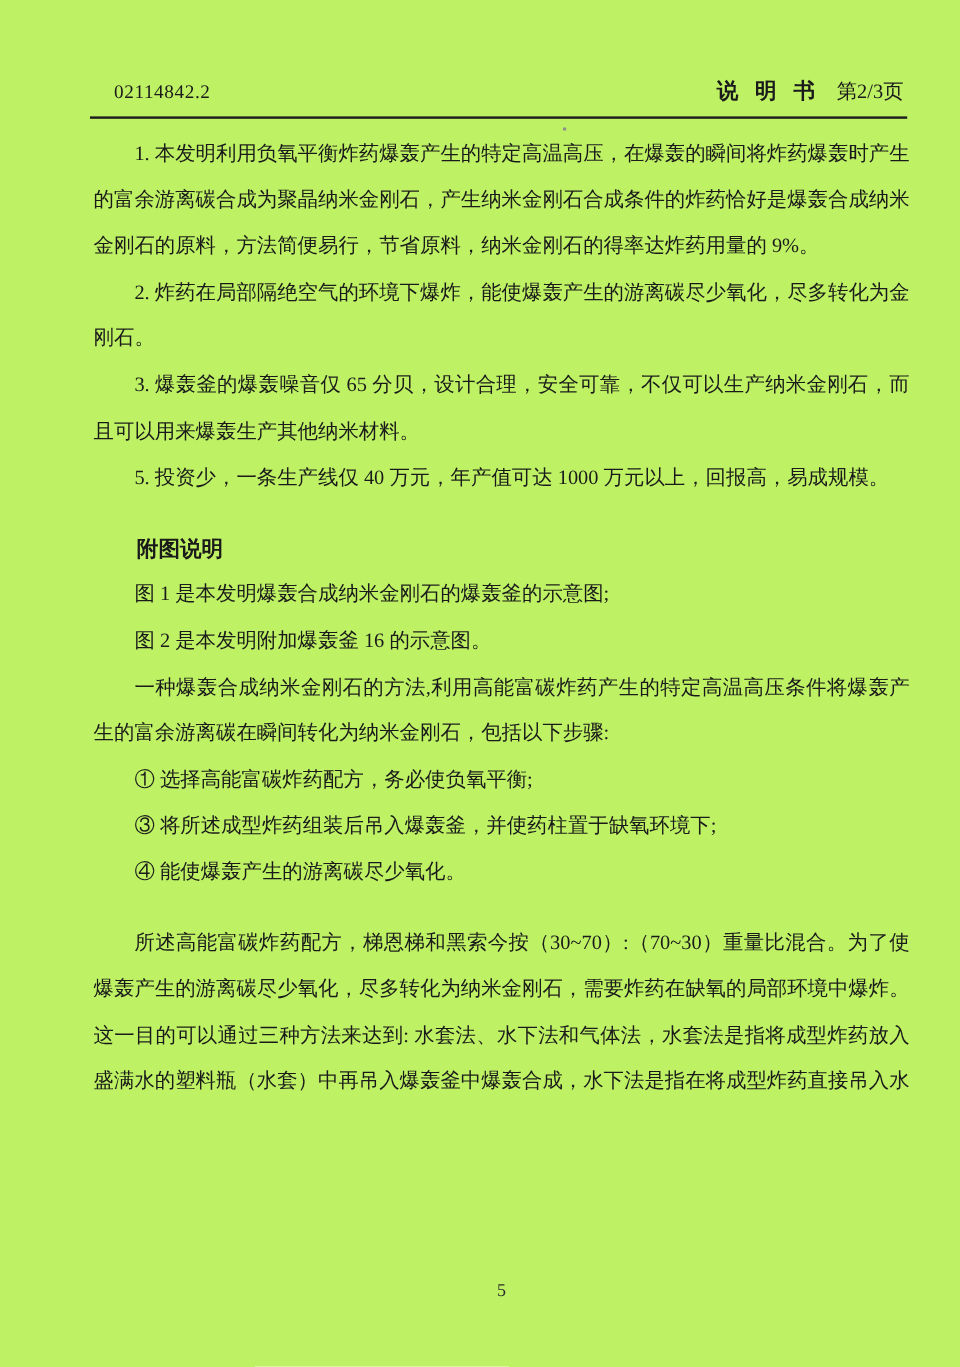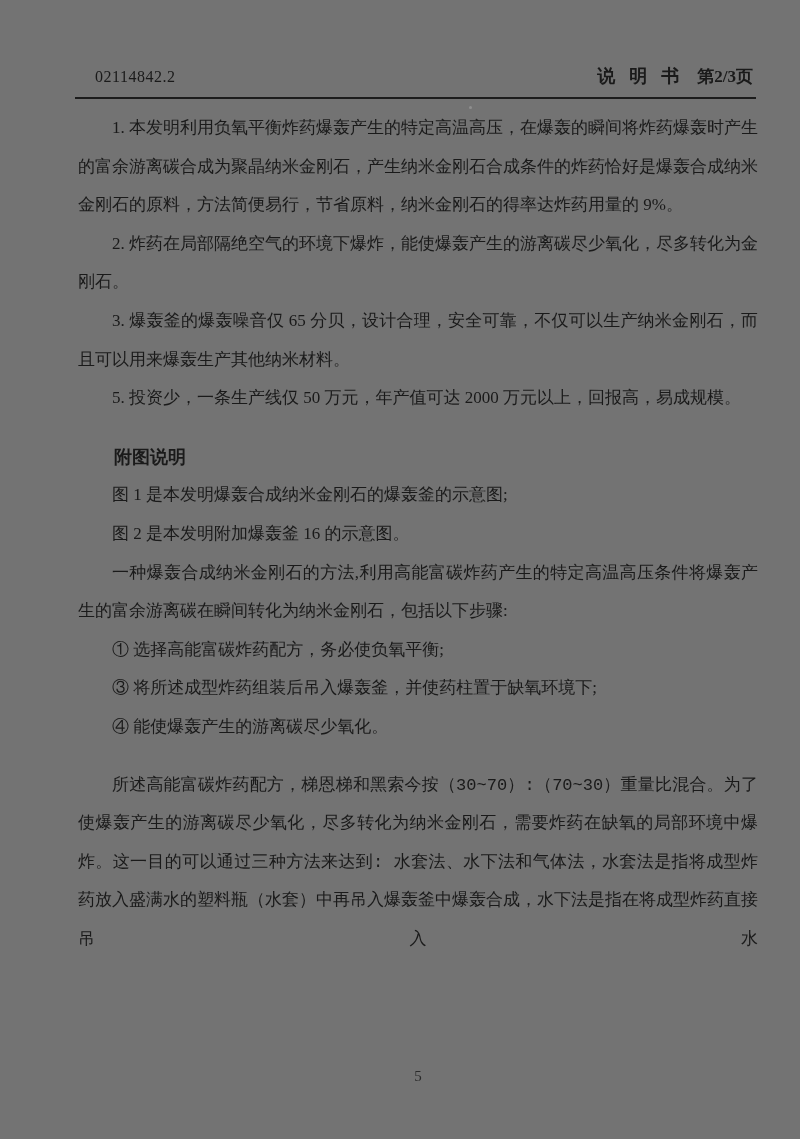--- a/index.html
+++ b/index.html
@@ -1,38 +1,38 @@
 <!DOCTYPE html>
 <html lang="zh"><head>
 <meta charset="utf-8">
 <style>
   html, body { margin: 0; padding: 0; background: #ffffff; }
   .page {
     position: relative;
     width: 800px;
     height: 1139px;
-    background: #737373;
+    background: #bef264;
     color: #1a1a1a;
     font-family: "Liberation Serif", "DejaVu Serif", serif;
     overflow: hidden;
   }
   .header {
     position: absolute;
     left: 95px;
     top: 64px;
     width: 658px;
     display: flex;
     justify-content: space-between;
     align-items: baseline;
     font-size: 16px;
   }
   .app-no { letter-spacing: 0.5px; }
   .header-right { white-space: nowrap; }
   .doc-title { letter-spacing: 14px; font-weight: 600; font-size: 18px; }
-  .page-indicator { font-weight: 700; font-size: 17px; }
+  .page-indicator { font-weight: 400; font-size: 17px; }
   .rule {
     position: absolute;
     left: 75px;
     top: 97px;
     width: 681px;
     height: 0;
     border-top: 2px solid #1c1c1c;
   }
   .speck {
     position: absolute;
@@ -62,21 +62,21 @@
     font-family: "Liberation Sans", "DejaVu Sans", sans-serif;
     text-align: left;
   }
   .impl-line { margin-top: 20px; }
   .inline-heading {
     font-size: 18px;
     font-weight: 700;
     font-family: "Liberation Sans", "DejaVu Sans", sans-serif;
     margin-right: 12px;
   }
-  .detail { margin-top: 20px; text-align-last: justify; font-family: Liberation Mono, monospace; }
+  .detail { margin-top: 20px; text-align-last: justify; }
   .footer {
     position: absolute;
     left: 78px;
     top: 1068px;
     width: 680px;
     text-align: center;
     font-size: 15px;
     color: #2a2a2a;
   }
 </style>
@@ -93,21 +93,21 @@
     </span>
   </header>
 
   <div class="rule"></div>
   <div class="speck"></div>
 
   <main class="body">
     <p class="para">1. 本发明利用负氧平衡炸药爆轰产生的特定高温高压，在爆轰的瞬间将炸药爆轰时产生的富余游离碳合成为聚晶纳米金刚石，产生纳米金刚石合成条件的炸药恰好是爆轰合成纳米金刚石的原料，方法简便易行，节省原料，纳米金刚石的得率达炸药用量的 9%。</p>
     <p class="para">2. 炸药在局部隔绝空气的环境下爆炸，能使爆轰产生的游离碳尽少氧化，尽多转化为金刚石。</p>
     <p class="para">3. 爆轰釜的爆轰噪音仅 65 分贝，设计合理，安全可靠，不仅可以生产纳米金刚石，而且可以用来爆轰生产其他纳米材料。</p>
-    <p class="para">5. 投资少，一条生产线仅 50 万元，年产值可达 2000 万元以上，回报高，易成规模。</p>
+    <p class="para">5. 投资少，一条生产线仅 40 万元，年产值可达 1000 万元以上，回报高，易成规模。</p>
 
     <h2 class="section-heading">附图说明</h2>
     <p class="para">图 1 是本发明爆轰合成纳米金刚石的爆轰釜的示意图;</p>
     <p class="para">图 2 是本发明附加爆轰釜 16 的示意图。</p>
 
     <p class="para">一种爆轰合成纳米金刚石的方法,利用高能富碳炸药产生的特定高温高压条件将爆轰产生的富余游离碳在瞬间转化为纳米金刚石，包括以下步骤:</p>
 
     <p class="para">① 选择高能富碳炸药配方，务必使负氧平衡;</p>
     <p class="para">③ 将所述成型炸药组装后吊入爆轰釜，并使药柱置于缺氧环境下;</p>
     <p class="para">④ 能使爆轰产生的游离碳尽少氧化。</p>

